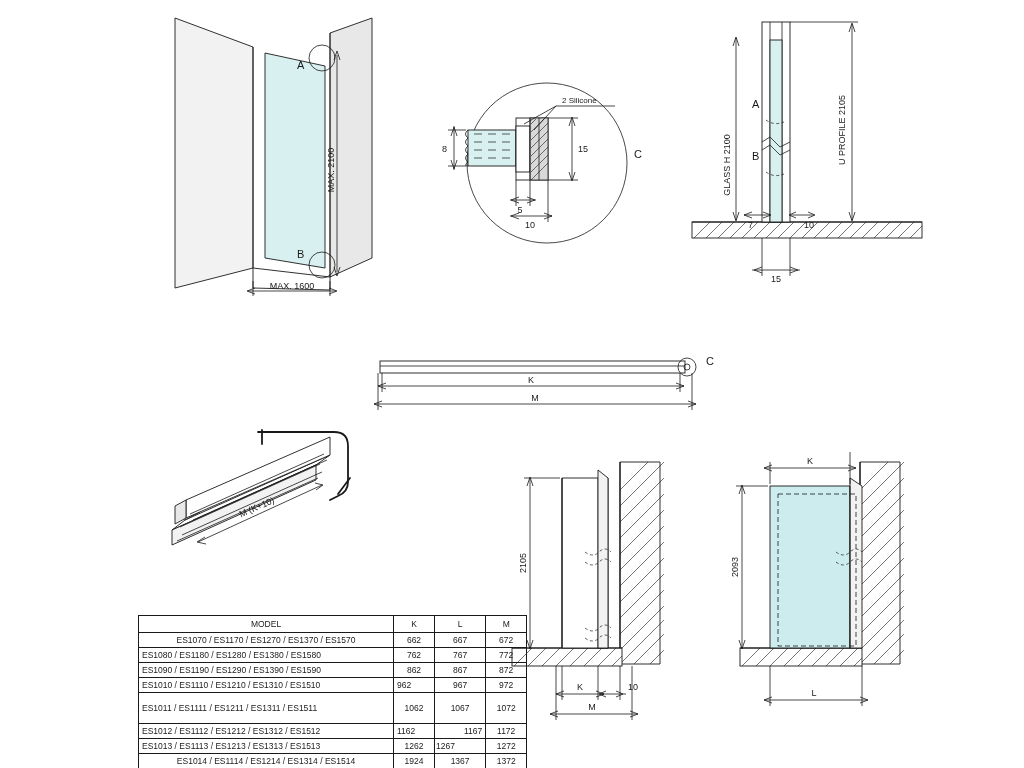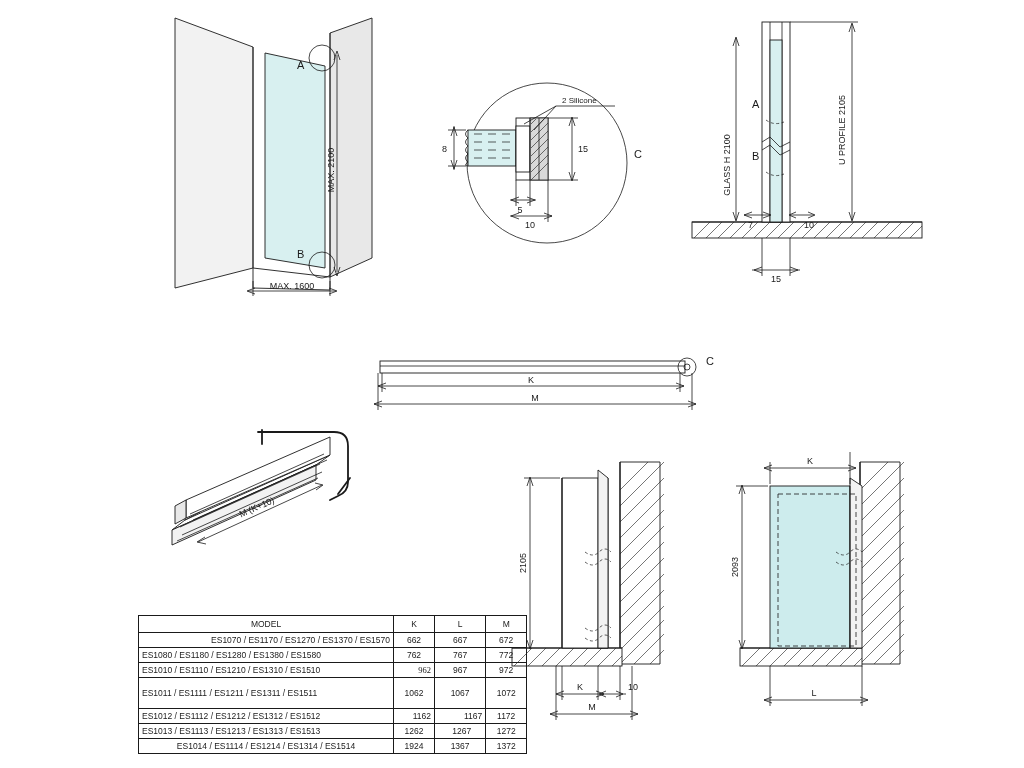--- a/index.html
+++ b/index.html
@@ -412,53 +412,59 @@
     <thead>
       <tr>
         <th style="border:1px solid #1a1a1a; width:252px; height:14px; font-weight:normal; text-align:center;">MODEL</th>
         <th style="border:1px solid #1a1a1a; width:38px; height:14px; font-weight:normal; text-align:center;">K</th>
         <th style="border:1px solid #1a1a1a; width:34px; height:14px; font-weight:normal; text-align:center;">L</th>
         <th style="border:1px solid #1a1a1a; width:38px; height:14px; font-weight:normal; text-align:center;">M</th>
       </tr>
     </thead>
     <tbody id="model-table-body">
         <tr>
-          <td style="border: 1px solid rgb(26, 26, 26); height: 14px; padding: 0px 3px; text-align: right;">ES1070 / ES1170 / ES1270 / ES1370 / ES1570</td>
+          <td style="border: 1px solid rgb(26, 26, 26); height: 14px; padding: 0px 3px; text-align: center;">ES1070 / ES1170 / ES1270 / ES1370 / ES1570</td>
           <td style="border: 1px solid rgb(26, 26, 26); height: 14px; padding: 0px 3px; text-align: center;">662</td>
           <td style="border: 1px solid rgb(26, 26, 26); height: 14px; padding: 0px 18px; text-align: center;">667</td>
           <td style="border: 1px solid rgb(26, 26, 26); height: 14px; padding: 0px 3px; text-align: center;">672</td>
         </tr>
         <tr>
           <td style="border: 1px solid rgb(26, 26, 26); height: 14px; padding: 0px 3px; text-align: left;">ES1080 / ES1180 / ES1280 / ES1380 / ES1580</td>
           <td style="border: 1px solid rgb(26, 26, 26); height: 14px; padding: 0px 3px; text-align: center;">762</td>
           <td style="border: 1px solid rgb(26, 26, 26); height: 14px; padding: 0px 3px; text-align: center;">767</td>
           <td style="border: 1px solid rgb(26, 26, 26); height: 14px; padding: 0px 3px; text-align: center;">772</td>
         </tr>
         <tr>
+          <td style="border: 1px solid rgb(26, 26, 26); height: 14px; padding: 0px 3px; text-align: left;">ES1090 / ES1190 / ES1290 / ES1390 / ES1590</td>
+          <td style="border: 1px solid rgb(26, 26, 26); height: 14px; padding: 0px 3px; text-align: center;">862</td>
+          <td style="border: 1px solid rgb(26, 26, 26); height: 14px; padding: 0px 3px; text-align: center;">867</td>
+          <td style="border: 1px solid rgb(26, 26, 26); height: 14px; padding: 0px 3px; text-align: center;">872</td>
+        </tr>
+        <tr>
           <td style="border: 1px solid rgb(26, 26, 26); height: 14px; padding: 0px 3px; text-align: left;">ES1010 / ES1110 / ES1210 / ES1310 / ES1510</td>
-          <td style="border: 1px solid rgb(26, 26, 26); height: 14px; padding: 0px 3px; text-align: right; font-family: Liberation Serif, serif;">962</td>
+          <td style="border: 1px solid rgb(26, 26, 26); height: 14px; padding: 0px 3px; text-align: left;">962</td>
           <td style="border: 1px solid rgb(26, 26, 26); height: 14px; padding: 0px 3px; text-align: center;">967</td>
           <td style="border: 1px solid rgb(26, 26, 26); height: 14px; padding: 0px 3px; text-align: center;">972</td>
         </tr>
         <tr>
           <td style="border: 1px solid rgb(26, 26, 26); height: 14px; padding: 8px 3px; text-align: left;">ES1011 / ES1111 / ES1211 / ES1311 / ES1511</td>
           <td style="border: 1px solid rgb(26, 26, 26); height: 14px; padding: 0px 3px; text-align: center;">1062</td>
           <td style="border: 1px solid rgb(26, 26, 26); height: 14px; padding: 0px 3px; text-align: center;">1067</td>
           <td style="border: 1px solid rgb(26, 26, 26); height: 14px; padding: 0px 3px; text-align: center;">1072</td>
         </tr>
         <tr>
           <td style="border: 1px solid rgb(26, 26, 26); height: 14px; padding: 0px 3px; text-align: left;">ES1012 / ES1112 / ES1212 / ES1312 / ES1512</td>
-          <td style="border: 1px solid rgb(26, 26, 26); height: 14px; padding: 0px 3px; text-align: right;">1162</td>
+          <td style="border: 1px solid rgb(26, 26, 26); height: 14px; padding: 0px 3px; text-align: left;">1162</td>
           <td style="border: 1px solid rgb(26, 26, 26); height: 14px; padding: 0px 3px; text-align: right;">1167</td>
           <td style="border: 1px solid rgb(26, 26, 26); height: 14px; padding: 0px 3px; text-align: center;">1172</td>
         </tr>
         <tr>
           <td style="border: 1px solid rgb(26, 26, 26); height: 14px; padding: 0px 3px; text-align: left;">ES1013 / ES1113 / ES1213 / ES1313 / ES1513</td>
           <td style="border: 1px solid rgb(26, 26, 26); height: 14px; padding: 0px 3px; text-align: center;">1262</td>
-          <td style="border: 1px solid rgb(26, 26, 26); height: 14px; padding: 0px 14px; text-align: right; margin-left: 44px;">1267</td>
+          <td style="border: 1px solid rgb(26, 26, 26); height: 14px; padding: 0px 1px; text-align: left; margin-left: 44px;">1267</td>
           <td style="border: 1px solid rgb(26, 26, 26); height: 14px; padding: 0px 3px; text-align: center;">1272</td>
         </tr>
         <tr>
           <td style="border: 1px solid rgb(26, 26, 26); height: 14px; padding: 0px 3px; text-align: center;">ES1014 / ES1114 / ES1214 / ES1314 / ES1514</td>
           <td style="border: 1px solid rgb(26, 26, 26); height: 14px; padding: 0px 3px; text-align: center;">1924</td>
           <td style="border: 1px solid rgb(26, 26, 26); height: 14px; padding: 0px 3px; text-align: center; margin-top: 6px;">1367</td>
           <td style="border: 1px solid rgb(26, 26, 26); height: 14px; padding: 0px 3px; text-align: center;">1372</td>
         </tr>
       </tbody>
   </table>

